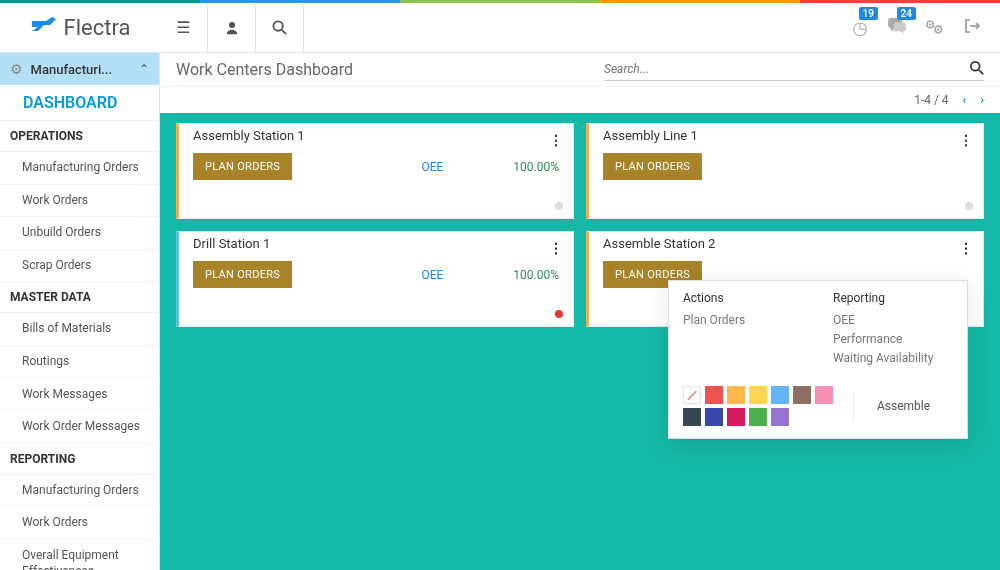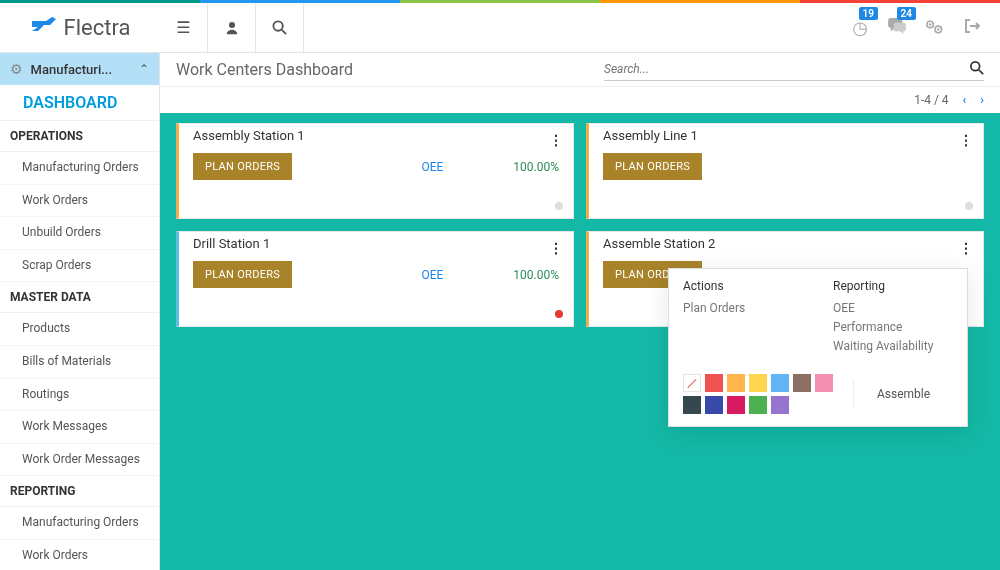--- a/index.html
+++ b/index.html
@@ -121,21 +121,20 @@
       <span>Manufacturi...</span>
       <span class="chev">⌃</span>
     </div>
     <div class="nav-item active">DASHBOARD</div>
     <div class="nav-head">OPERATIONS</div>
     <div class="nav-sub">Manufacturing Orders</div>
     <div class="nav-sub">Work Orders</div>
     <div class="nav-sub">Unbuild Orders</div>
     <div class="nav-sub">Scrap Orders</div>
     <div class="nav-head">MASTER DATA</div>
-    <div class="nav-sub">Products</div>
     <div class="nav-sub">Bills of Materials</div>
     <div class="nav-sub">Routings</div>
     <div class="nav-sub">Work Messages</div>
     <div class="nav-sub">Work Order Messages</div>
     <div class="nav-head">REPORTING</div>
     <div class="nav-sub">Manufacturing Orders</div>
     <div class="nav-sub">Work Orders</div>
     <div class="nav-sub">Overall Equipment Effectiveness</div>
 
   </div>
@@ -199,21 +198,21 @@
         <div class="card-menu">⋮</div>
         <div class="card-body">
           <button class="btn-plan">PLAN ORDERS</button>
         </div>
       </div>
 
     </div>
   </div>
 </div>
 
-<div class="popover" style="left:668px;top:268px">
+<div class="popover" style="left:668px;top:280px">
   <div class="pop-cols">
     <div class="pop-col">
       <div class="pop-h">Actions</div>
       <span class="pop-link">Plan Orders</span>
     </div>
     <div class="pop-col">
       <div class="pop-h">Reporting</div>
       <span class="pop-link">OEE</span>
       <span class="pop-link">Performance</span>
       <span class="pop-link">Waiting Availability</span>

